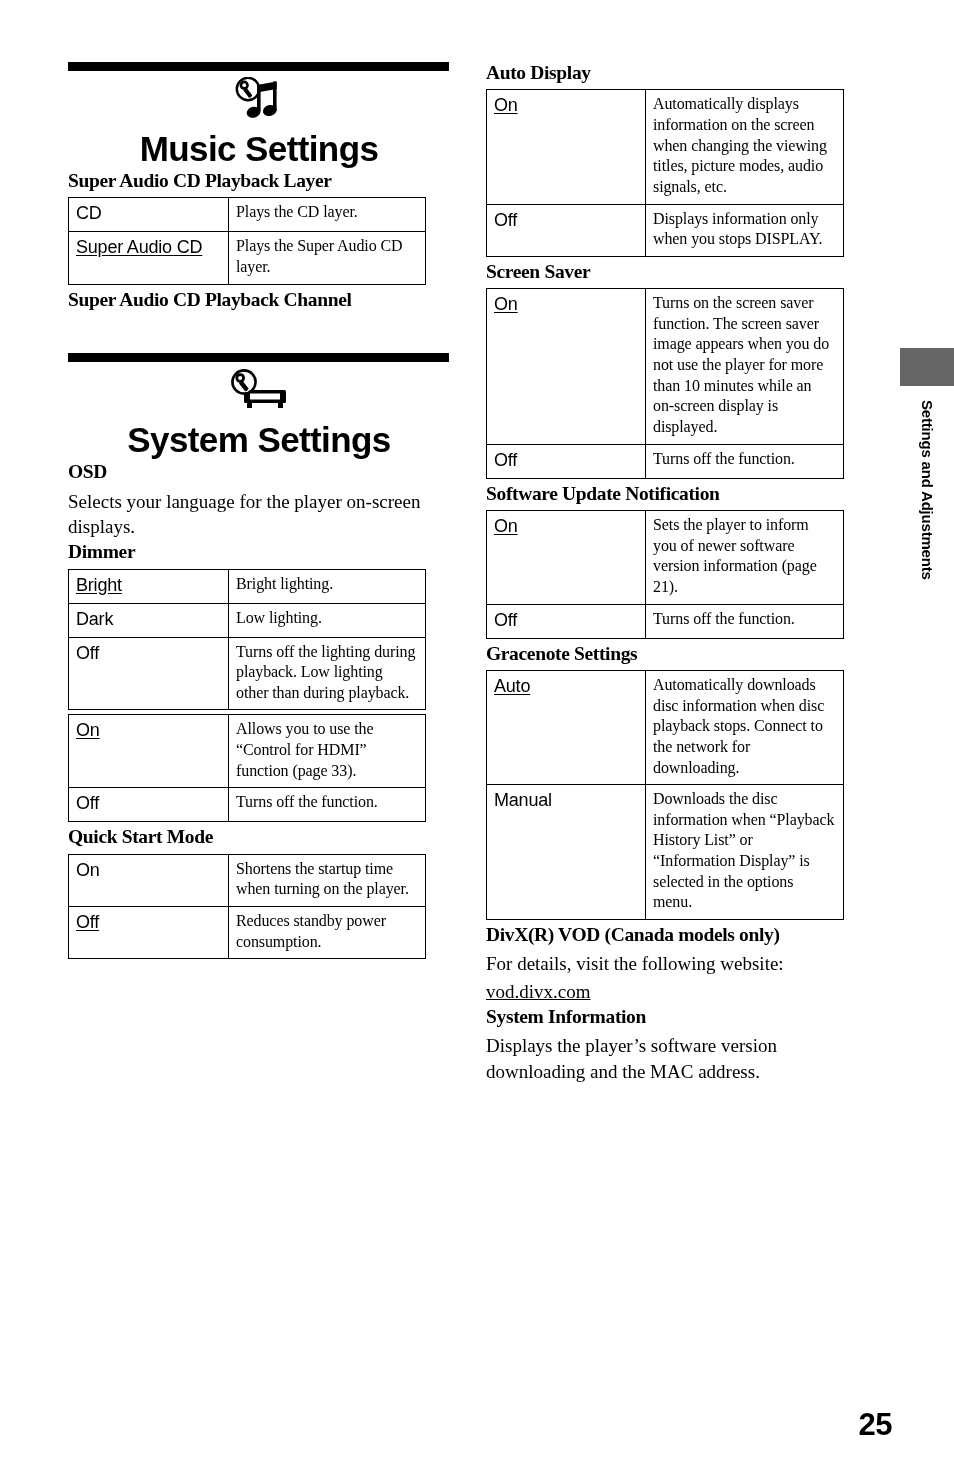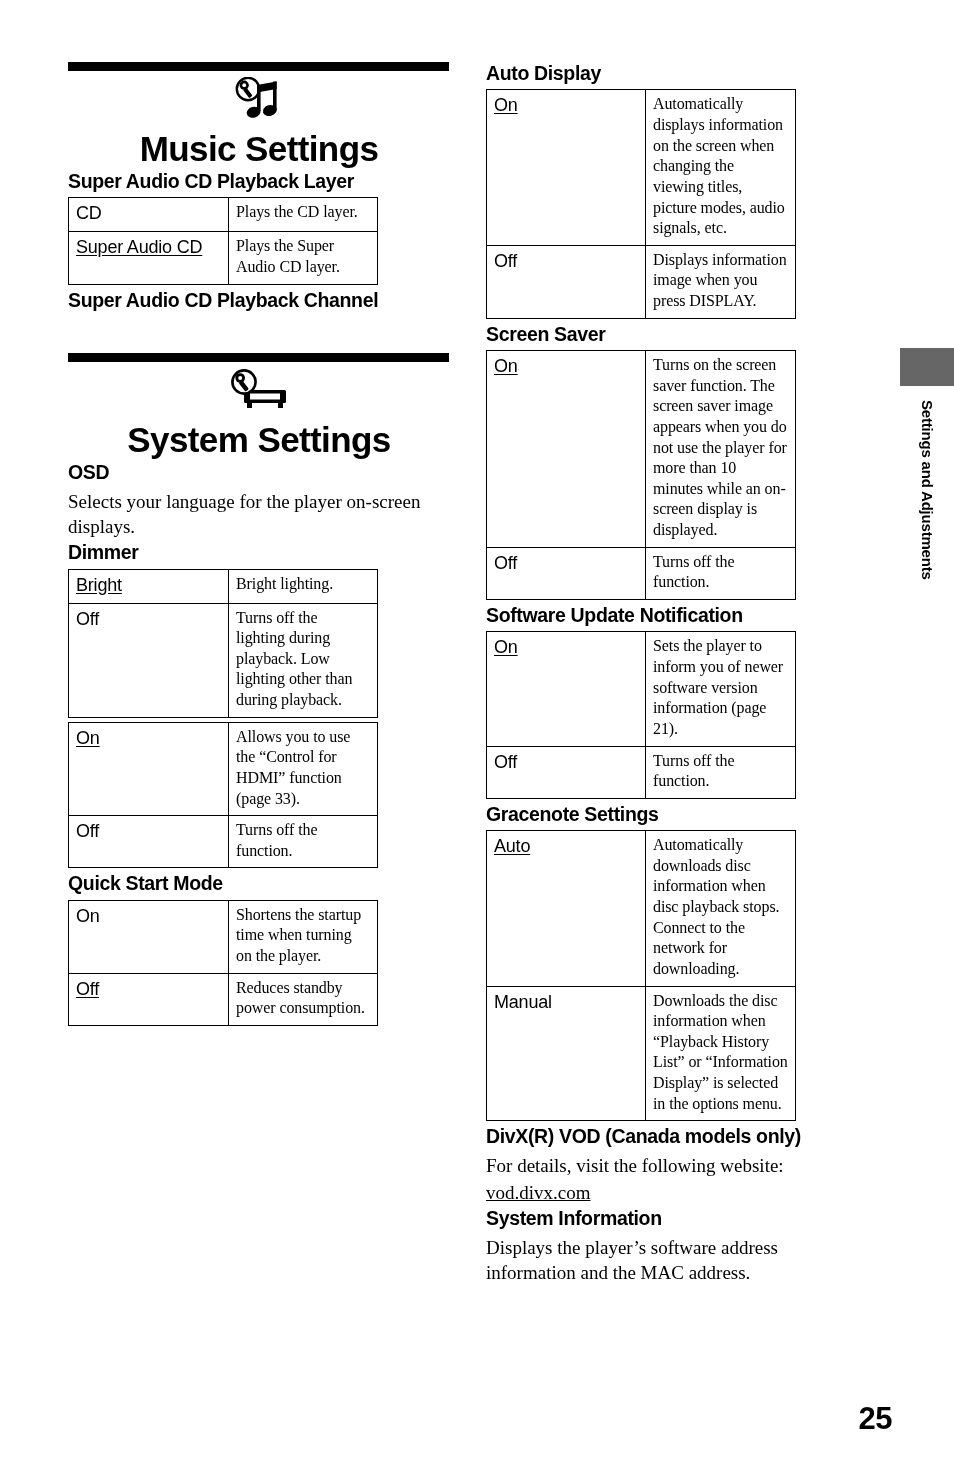--- a/index.html
+++ b/index.html
@@ -47,41 +47,41 @@
     font-weight: bold;
     font-size: 35px;
     letter-spacing: -0.6px;
     line-height: 1;
     white-space: nowrap;
   }
   .banner-icon { flex: 0 0 auto; display: block; }
 
   
   h2.sec-head {
-    font-family: Liberation Sans, sans-serif;
+    font-family: Liberation Serif, serif;
     font-weight: bold;
     font-size: 19.5px;
     letter-spacing: -0.35px;
     margin: 0 0 5px 0;
     line-height: 1.15;
   }
   .head-gap { margin-top: 22px; }
 
   p.body-text {
     font-family: "Liberation Serif", serif;
     font-size: 19px;
     line-height: 1.33;
     margin: 0 0 2px 0;
   }
   .underline-link { text-decoration: underline; }
 
   
   table.opt {
     border-collapse: collapse;
-    width: 310px;
+    width: 358px;
     margin: 0 0 4px 0;
     table-layout: fixed;
   }
   table.opt td {
     border: 1.6px solid #000;
     vertical-align: top;
     padding: 4px 7px 6px 7px;
   }
   table.opt td.key {
     width: 145px;
@@ -123,21 +123,21 @@
     white-space: nowrap;
     writing-mode: vertical-rl;
     text-orientation: mixed;
     display: inline-block;
   }
 
   
   .page-number {
     position: absolute;
     right: 62px;
-    bottom: 46px;
+    bottom: 40px;
     font-family: "Liberation Sans", sans-serif;
     font-weight: bold;
     font-size: 31px;
     letter-spacing: -0.5px;
   }
 </style>
 </head>
 <body>
 
 <div class="page">
@@ -211,20 +211,24 @@
     <p class="body-text">Selects your language for the player on-screen displays.</p>
 
     <h2 class="sec-head head-gap">Dimmer</h2>
     <table class="opt">
       <tbody>
         <tr>
           <td class="key"><span class="dflt">Bright</span></td>
           <td class="val">Bright lighting.</td>
         </tr>
         <tr>
+          <td class="key">Dark</td>
+          <td class="val">Low lighting.</td>
+        </tr>
+        <tr>
           <td class="key">Off</td>
           <td class="val">Turns off the lighting during playback. Low lighting other than during playback.</td>
         </tr>
       </tbody>
     </table>
 
     <table class="opt">
       <tbody>
         <tr>
           <td class="key"><span class="dflt">On</span></td>
@@ -257,21 +261,21 @@
 
     <h2 class="sec-head">Auto Display</h2>
     <table class="opt">
       <tbody>
         <tr>
           <td class="key"><span class="dflt">On</span></td>
           <td class="val">Automatically displays information on the screen when changing the viewing titles, picture modes, audio signals, etc.</td>
         </tr>
         <tr>
           <td class="key">Off</td>
-          <td class="val">Displays information image when you press DISPLAY.</td>
+          <td class="val">Displays information only when you stops DISPLAY.</td>
         </tr>
       </tbody>
     </table>
 
     <h2 class="sec-head head-gap">Screen Saver</h2>
     <table class="opt">
       <tbody>
         <tr>
           <td class="key"><span class="dflt">On</span></td>
           <td class="val">Turns on the screen saver function. The screen saver image appears when you do not use the player for more than 10 minutes while an on-screen display is displayed.</td>
@@ -309,21 +313,21 @@
           <td class="val">Downloads the disc information when “Playback History List” or “Information Display” is selected in the options menu.</td>
         </tr>
       </tbody>
     </table>
 
     <h2 class="sec-head head-gap">DivX(R) VOD (Canada models only)</h2>
     <p class="body-text">For details, visit the following website:</p>
     <p class="body-text"><span class="underline-link">vod.divx.com</span></p>
 
     <h2 class="sec-head head-gap">System Information</h2>
-    <p class="body-text">Displays the player’s software address information and the MAC address.</p>
+    <p class="body-text">Displays the player’s software version downloading and the MAC address.</p>
 
   </div>
 
   <div class="side-tab">
     <div class="side-tab-block"></div>
     <span class="side-tab-label">Settings and Adjustments</span>
   </div>
 
   <div class="page-number">25</div>
 

